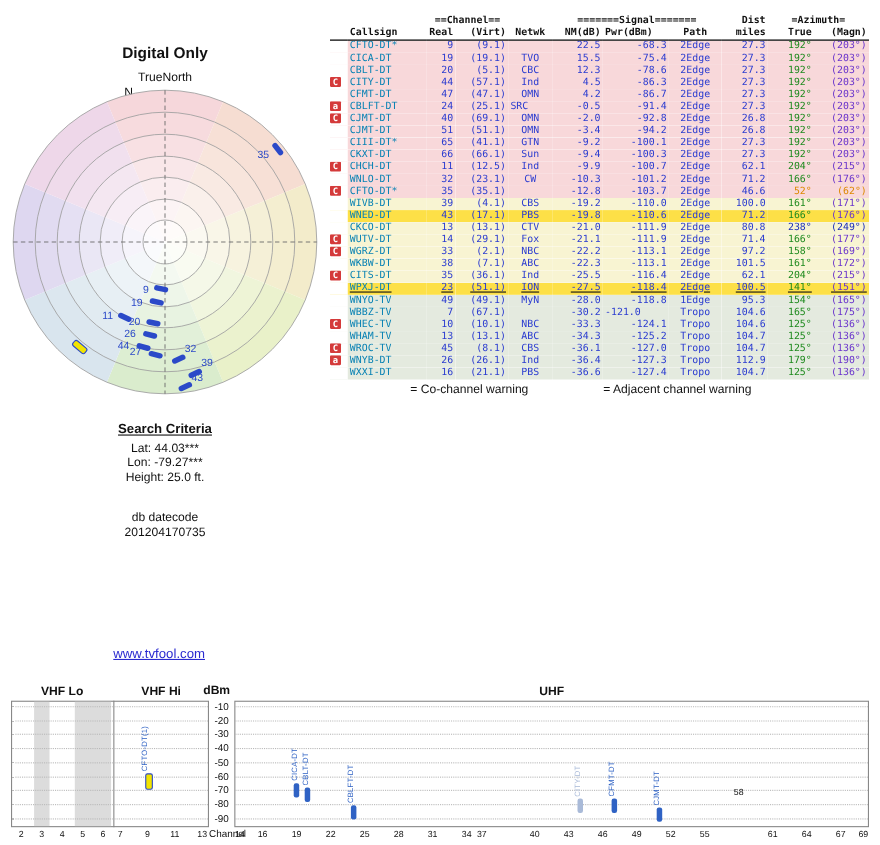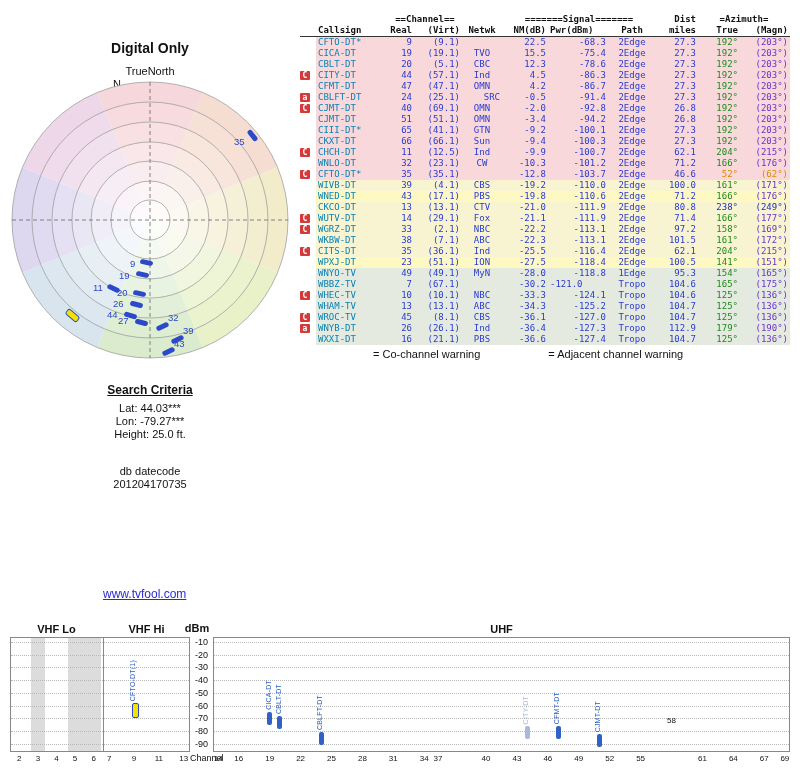--- a/index.html
+++ b/index.html
@@ -235,21 +235,21 @@
           <td style="text-align: center; color: rgb(42, 59, 208);">2Edge</td>
           <td style="text-align: right; color: rgb(42, 59, 208);">27.3</td>
           <td style="text-align: right; color: rgb(30, 138, 30);">192°</td>
           <td style="text-align: right; color: rgb(106, 53, 204);">(203°)</td>
         </tr>
         <tr style="background: rgb(248, 216, 218);">
           <td style="background: rgb(255, 255, 255); padding: 0px;"><span class="warnbox" style="background: rgb(212, 58, 58);">a</span></td>
           <td style="text-align: left; color: rgb(8, 130, 180);">CBLFT-DT</td>
           <td style="text-align: right; color: rgb(42, 59, 208);">24</td>
           <td style="text-align: right; color: rgb(42, 59, 208);">(25.1)</td>
-          <td style="text-align: right; color: rgb(42, 59, 208);">SRC</td>
+          <td style="text-align: left; color: rgb(42, 59, 208);">SRC</td>
           <td style="text-align: right; color: rgb(42, 59, 208);">-0.5</td>
           <td style="text-align: right; color: rgb(42, 59, 208);">-91.4</td>
           <td style="text-align: center; color: rgb(42, 59, 208);">2Edge</td>
           <td style="text-align: right; color: rgb(42, 59, 208);">27.3</td>
           <td style="text-align: right; color: rgb(30, 138, 30);">192°</td>
           <td style="text-align: right; color: rgb(106, 53, 204);">(203°)</td>
         </tr>
         <tr style="background: rgb(248, 216, 218);">
           <td style="background: rgb(255, 255, 255); padding: 0px;"><span class="warnbox" style="background: rgb(212, 58, 58);">C</span></td>
           <td style="text-align: left; color: rgb(8, 130, 180);">CJMT-DT</td>
@@ -347,21 +347,21 @@
           <td style="text-align: right; color: rgb(42, 59, 208);">39</td>
           <td style="text-align: right; color: rgb(42, 59, 208);">(4.1)</td>
           <td style="text-align: center; color: rgb(42, 59, 208);">CBS</td>
           <td style="text-align: right; color: rgb(42, 59, 208);">-19.2</td>
           <td style="text-align: right; color: rgb(42, 59, 208);">-110.0</td>
           <td style="text-align: center; color: rgb(42, 59, 208);">2Edge</td>
           <td style="text-align: right; color: rgb(42, 59, 208);">100.0</td>
           <td style="text-align: right; color: rgb(30, 138, 30);">161°</td>
           <td style="text-align: right; color: rgb(106, 53, 204);">(171°)</td>
         </tr>
-        <tr style="background: #fef9c3;">
+        <tr style="background: #fde047;">
           <td style="background: rgb(255, 255, 255); padding: 0px;"></td>
           <td style="text-align: left; color: rgb(8, 130, 180);">WNED-DT</td>
           <td style="text-align: right; color: rgb(42, 59, 208);">43</td>
           <td style="text-align: right; color: rgb(42, 59, 208);">(17.1)</td>
           <td style="text-align: center; color: rgb(42, 59, 208);">PBS</td>
           <td style="text-align: right; color: rgb(42, 59, 208);">-19.8</td>
           <td style="text-align: right; color: rgb(42, 59, 208);">-110.6</td>
           <td style="text-align: center; color: rgb(42, 59, 208);">2Edge</td>
           <td style="text-align: right; color: rgb(42, 59, 208);">71.2</td>
           <td style="text-align: right; color: rgb(30, 138, 30);">166°</td>
@@ -425,21 +425,21 @@
           <td style="text-align: right; color: rgb(42, 59, 208);">35</td>
           <td style="text-align: right; color: rgb(42, 59, 208);">(36.1)</td>
           <td style="text-align: center; color: rgb(42, 59, 208);">Ind</td>
           <td style="text-align: right; color: rgb(42, 59, 208);">-25.5</td>
           <td style="text-align: right; color: rgb(42, 59, 208);">-116.4</td>
           <td style="text-align: center; color: rgb(42, 59, 208);">2Edge</td>
           <td style="text-align: right; color: rgb(42, 59, 208);">62.1</td>
           <td style="text-align: right; color: rgb(30, 138, 30);">204°</td>
           <td style="text-align: right; color: rgb(106, 53, 204);">(215°)</td>
         </tr>
-        <tr style="background: #fef9c3;">
+        <tr style="background: #fde047; text-decoration: underline;">
           <td style="background: rgb(255, 255, 255); padding: 0px;"></td>
           <td style="text-align: left; color: rgb(8, 130, 180);">WPXJ-DT</td>
           <td style="text-align: right; color: rgb(42, 59, 208);">23</td>
           <td style="text-align: right; color: rgb(42, 59, 208);">(51.1)</td>
           <td style="text-align: center; color: rgb(42, 59, 208);">ION</td>
           <td style="text-align: right; color: rgb(42, 59, 208);">-27.5</td>
           <td style="text-align: right; color: rgb(42, 59, 208);">-118.4</td>
           <td style="text-align: center; color: rgb(42, 59, 208);">2Edge</td>
           <td style="text-align: right; color: rgb(42, 59, 208);">100.5</td>
           <td style="text-align: right; color: rgb(30, 138, 30);">141°</td>

